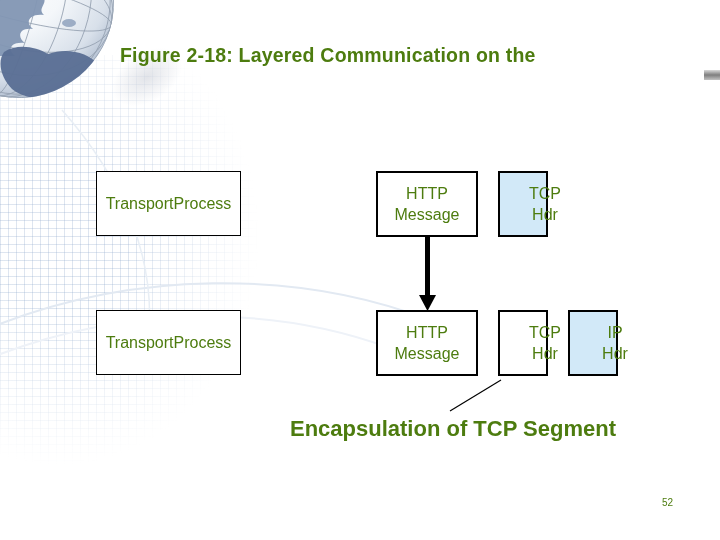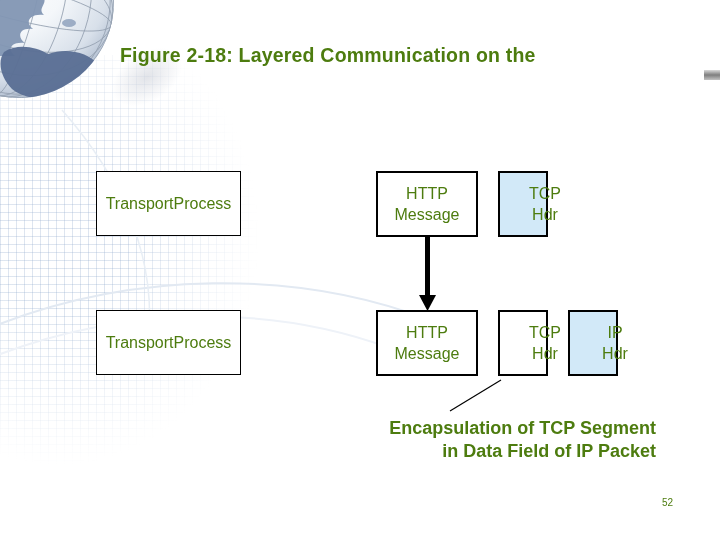--- a/index.html
+++ b/index.html
@@ -60,22 +60,22 @@
   .seg-hdr{width:50px;}
   .segment.highlight{background:#d2e9f8;}
   .segment span{display:block;}
 
   
   .down-arrow{position:absolute;left:414px;top:236px;width:28px;height:76px;}
   .pointer-line{position:absolute;left:445px;top:377px;width:62px;height:40px;}
 
   
   .caption{
-    position:absolute;left:276px;top:417px;width:380px;text-align:right;
-    font-size:18px;font-weight:bold;line-height:23px;
+    position:absolute;left:290px;top:417px;width:380px;text-align:left;
+    font-size:22px;font-weight:bold;line-height:23px;
   }
   .caption span{display:block;}
 
   
   .page-number{position:absolute;left:662px;top:497px;font-size:10px;}
 </style>
 </head>
 <body>
 
 <div class="slide">
@@ -173,18 +173,17 @@
       <span>Hdr</span>
     </div>
   </div>
 
   <svg class="pointer-line" viewBox="0 0 62 40" xmlns="http://www.w3.org/2000/svg" aria-hidden="true">
     <line x1="56" y1="3" x2="5" y2="34" stroke="#000" stroke-width="1.2"></line>
   </svg>
 
   <div class="caption">
     <span>Encapsulation of TCP Segment</span>
-    <span>in Data Field of IP Packet</span>
   </div>
 
   <div class="page-number">52</div>
 
 </div>
 
 </body></html>

